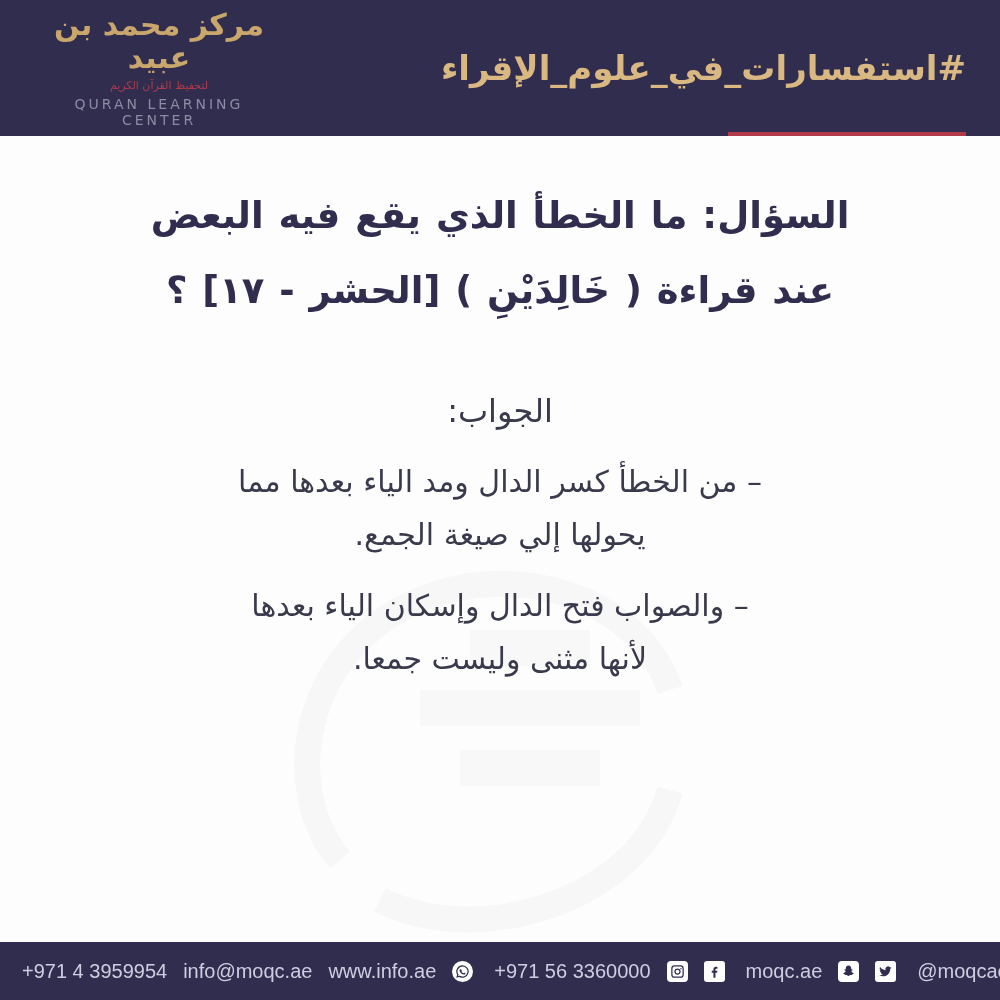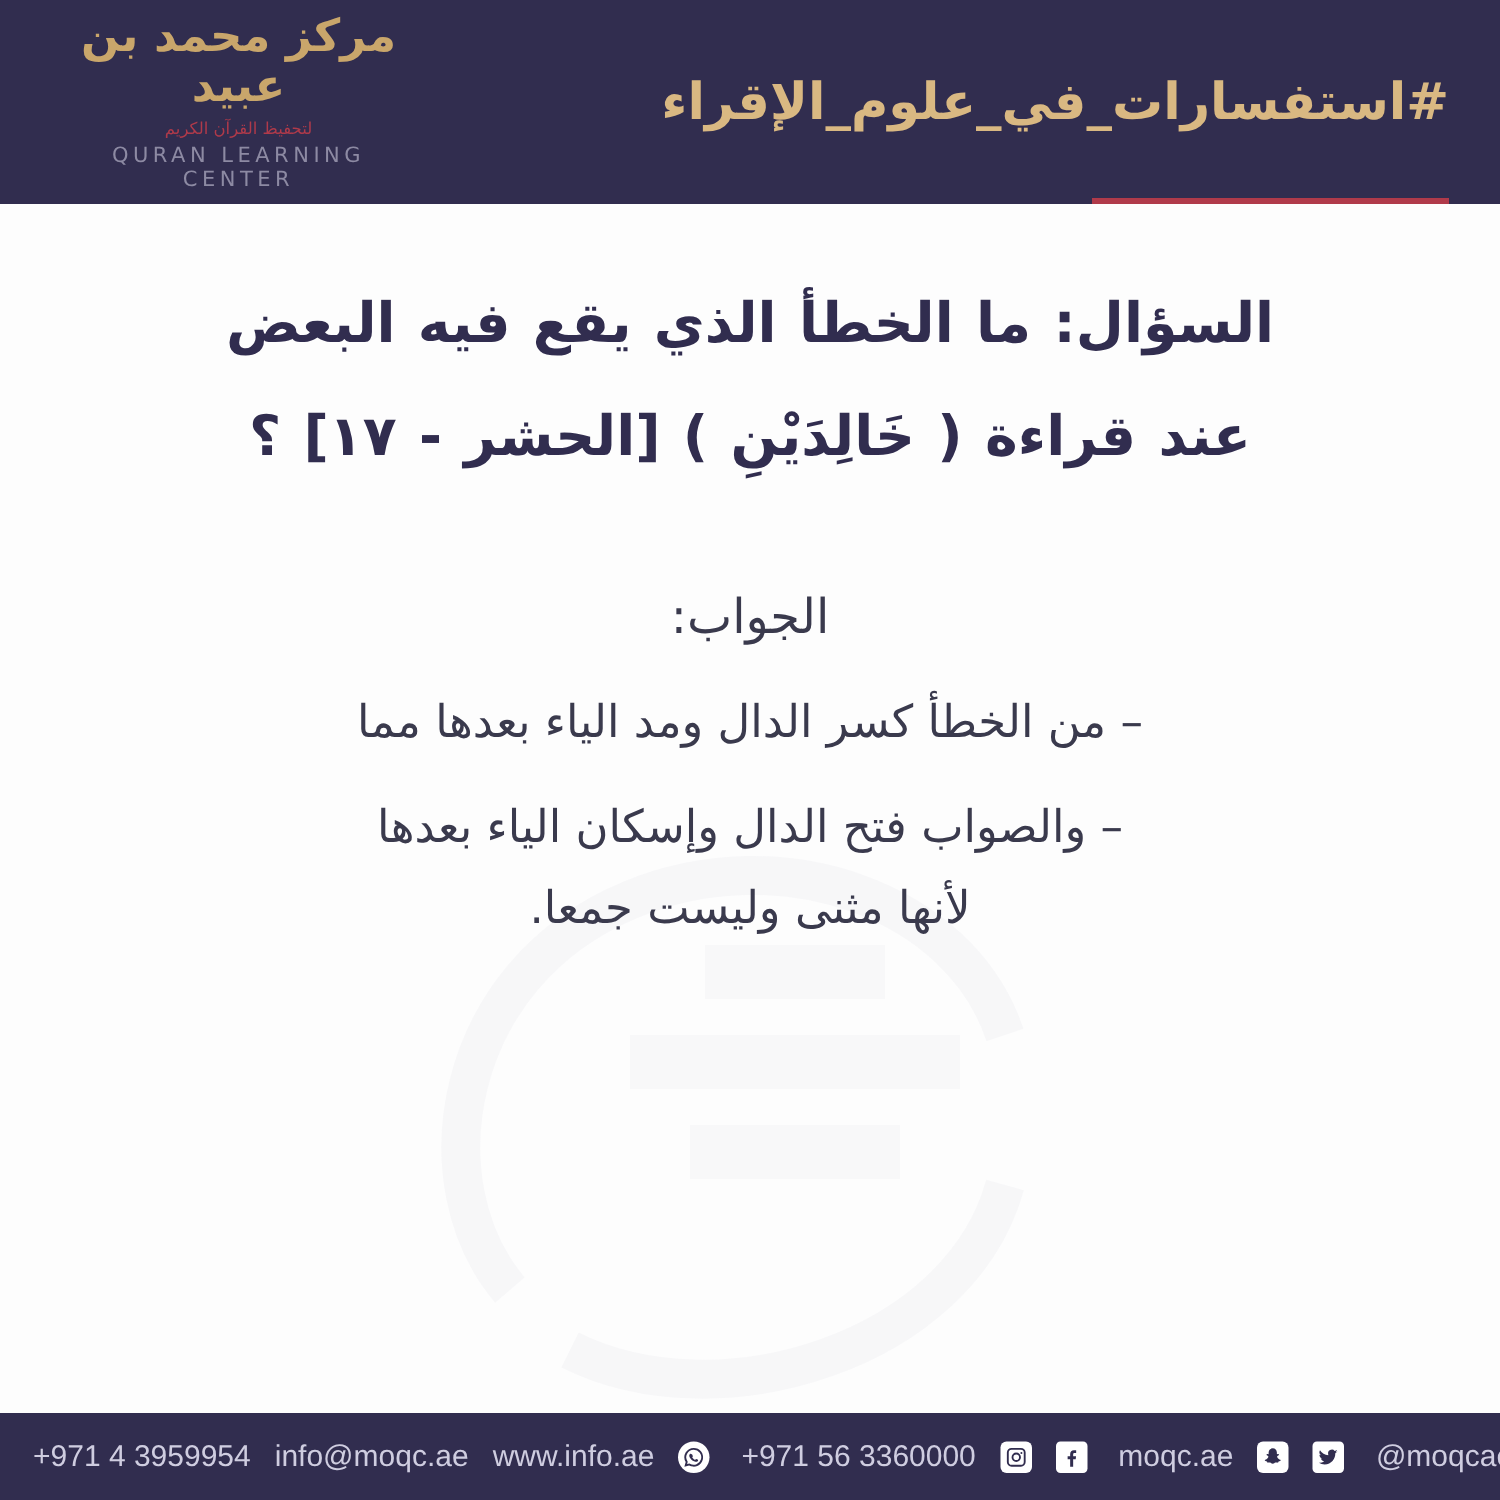--- a/index.html
+++ b/index.html
@@ -195,20 +195,21 @@
     </g>
   </svg>
 
   <div class="content">
     <div class="question">السؤال: ما الخطأ الذي يقع فيه البعض</div>
     <div class="question">عند قراءة ( خَالِدَيْنِ ) [الحشر - ١٧] ؟</div>
 
     <div class="answer-label">الجواب:</div>
 
     <div class="answer-line">– من الخطأ كسر الدال ومد الياء بعدها مما</div>
+    <div class="answer-line" style="margin-top:2px">يحولها إلي صيغة الجمع.</div>
     <div class="answer-line">– والصواب فتح الدال وإسكان الياء بعدها</div>
     <div class="answer-line" style="margin-top:2px">لأنها مثنى وليست جمعا.</div>
   </div>
 
   <div class="footer">
 
     <div class="f-item">
       <span class="f-text" style="margin-left:0">+971 4 3959954</span>
     </div>
 

